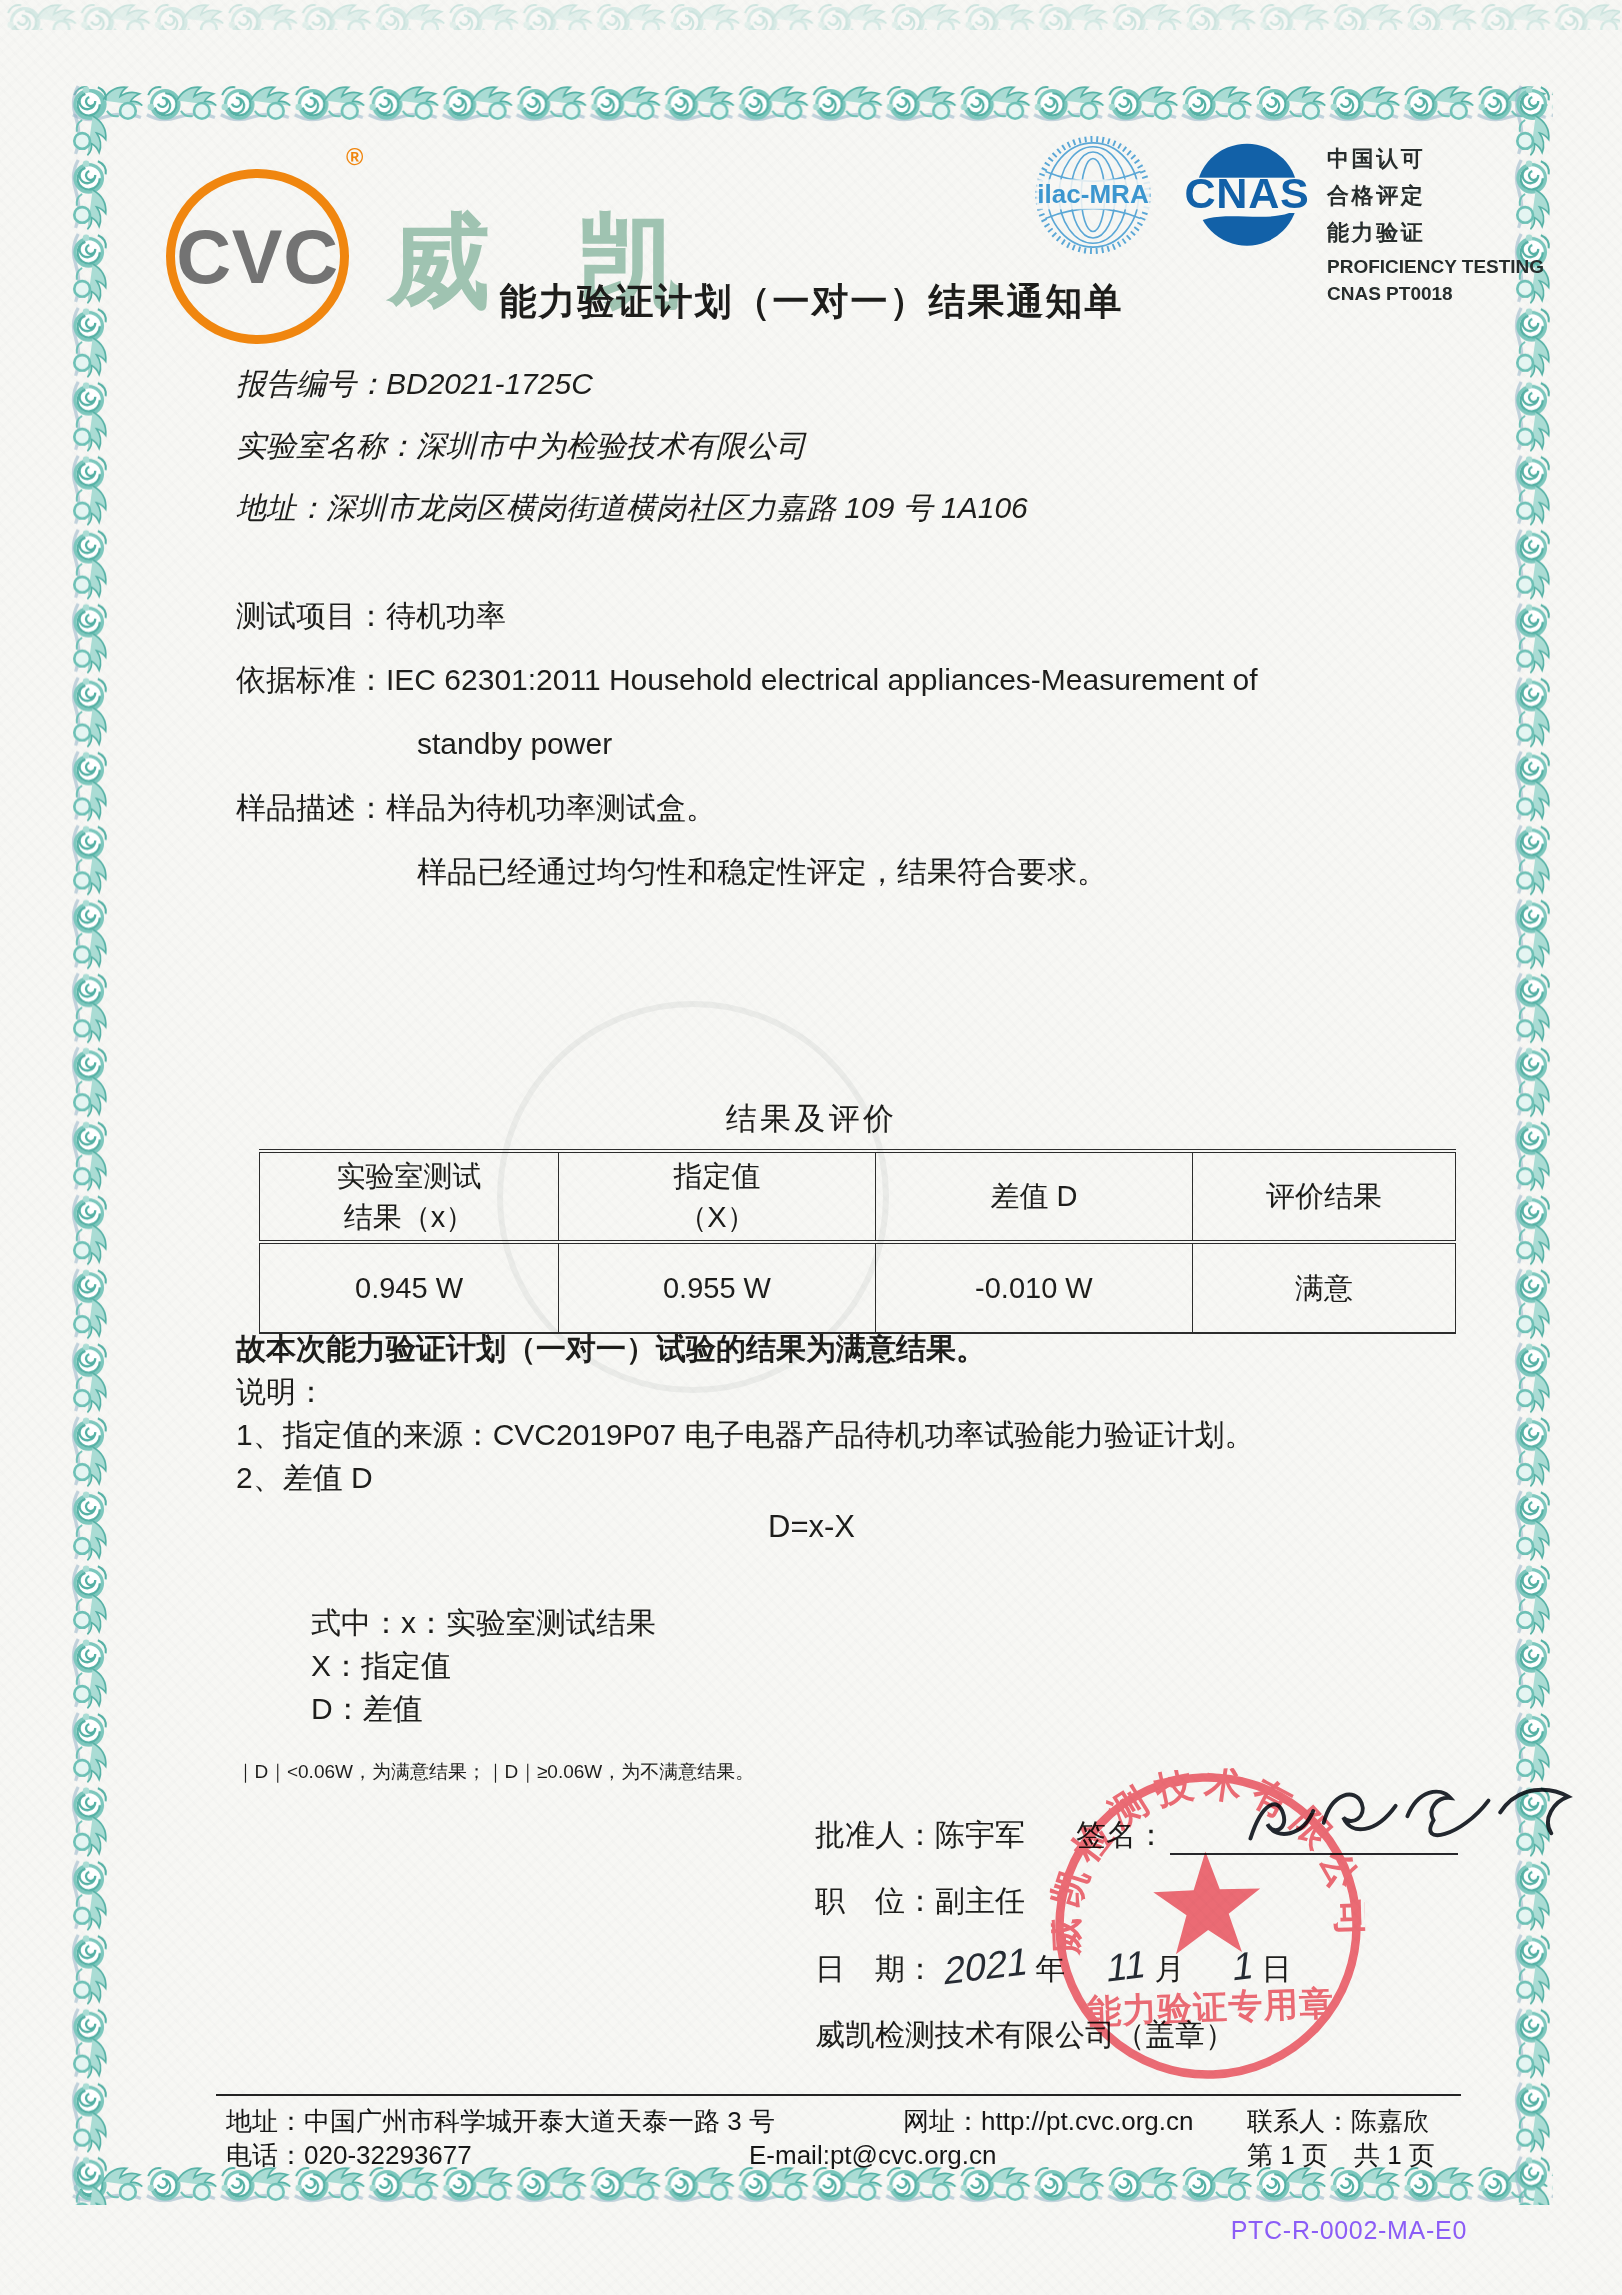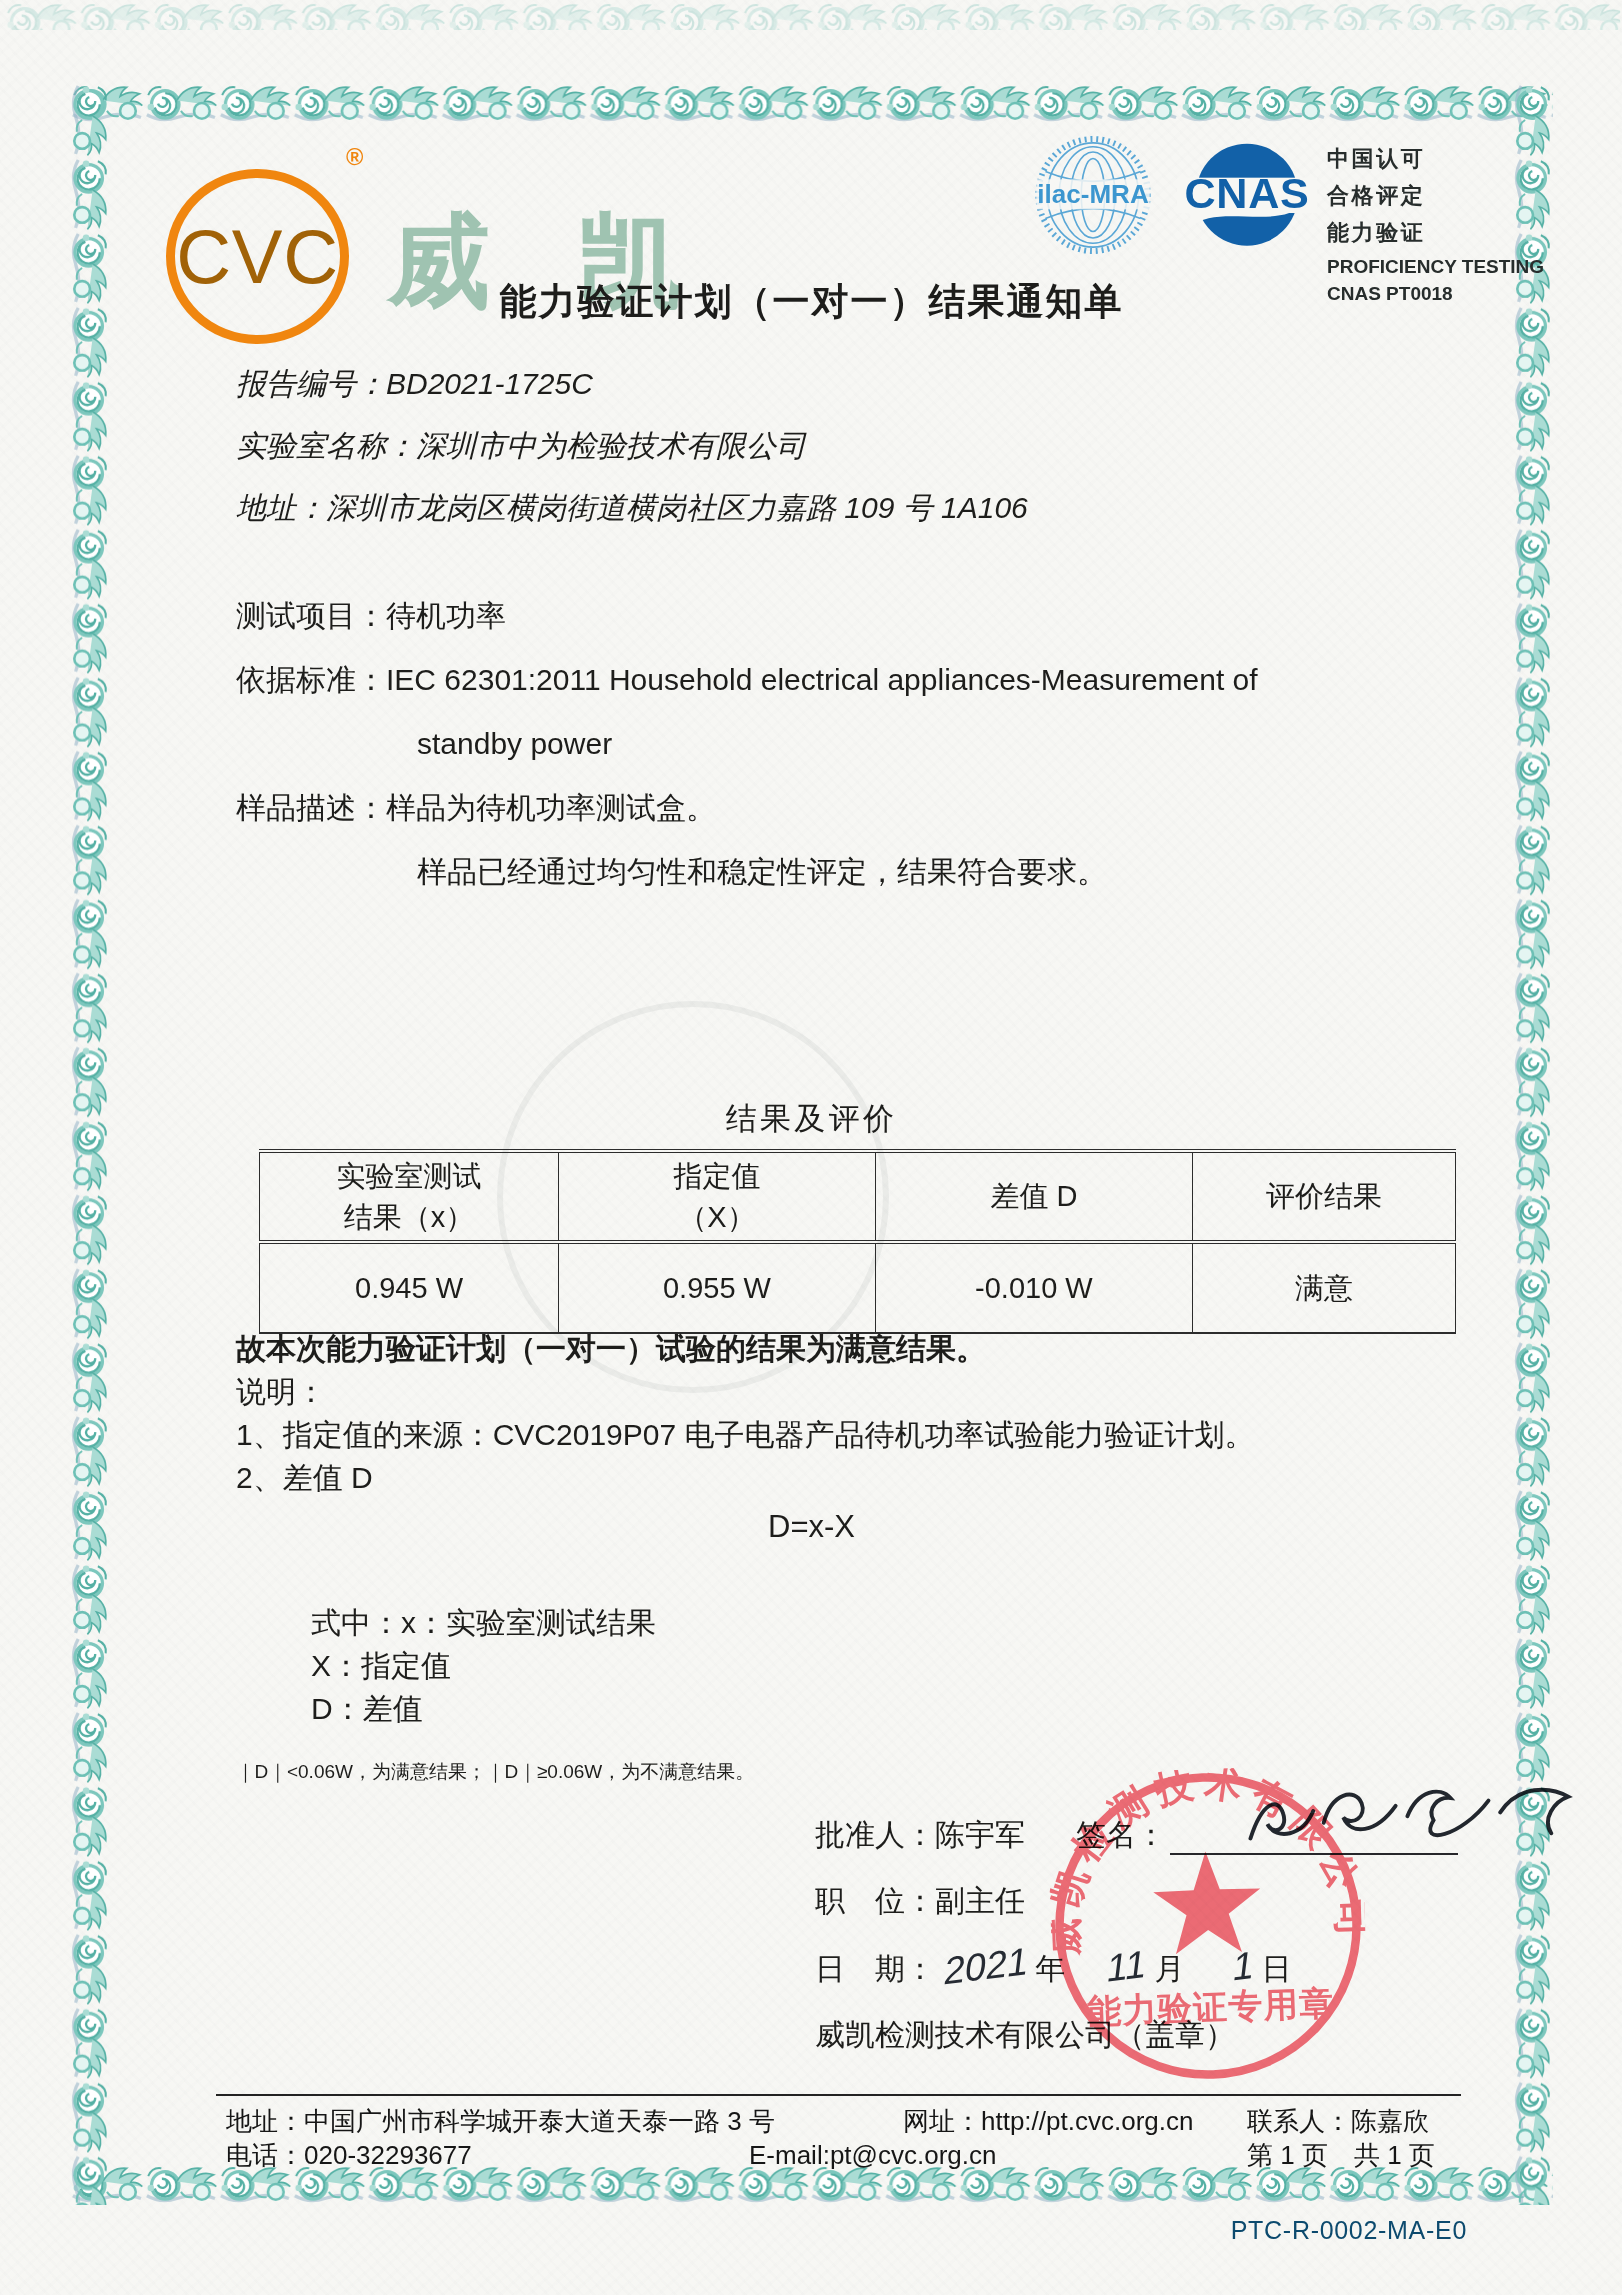--- a/index.html
+++ b/index.html
@@ -19,21 +19,21 @@
 
   
   .bstrip { position:absolute; }
 
   
   .cvc-ring{
     left:166px; top:169px; width:165px; height:157px;
     border:9.8px solid #f0860f; border-radius:50%;
     display:flex; align-items:center; justify-content:center;
   }
-  .cvc-ring span{ font-size:76px; font-weight:400; color:#a16207; letter-spacing:0.7px; }
+  .cvc-ring span{ font-size:76px; font-weight:700; color:#737373; letter-spacing:0.7px; }
   .cvc-reg{ left:346px; top:144px; font-size:23.6px; color:#f0860f; font-weight:700;}
   .wk-name{ left:387px; top:194px; font-size:103px; font-weight:700; color:#9fc3b1; letter-spacing:30px; white-space:nowrap;}
   .accred{ left:1327px; top:144px; width:196px; color:#272d2c; }
   .accred div{ font-weight:700; }
   .accred .cn{ font-size:22px; letter-spacing:2.6px; margin-bottom:7.2px;}
   .accred .en{ font-size:19px; letter-spacing:0; margin-bottom:5.9px; white-space:nowrap;}
 
   
   .doc-title{ left:0; width:1623px; top:277px; text-align:center;
     font-size:37px; font-weight:700; letter-spacing:2px;}
@@ -78,21 +78,21 @@
 
   
   .signature{ left:1240px; top:1773px; mix-blend-mode:multiply;}
 
   
   .foot-rule{ left:216px; top:2094px; width:1245px; border-top:2.6px solid #222; height:0;}
   .footer-row{ position:absolute; font-size:26px; line-height:31px; white-space:nowrap; color:#161616;}
   .watermark{ left:497px; top:1001px; width:380px; height:380px;
     border:6.5px solid rgba(140,152,146,.12); border-radius:50%;}
   .ptc-code{ left:1197px; top:2216px; width:270px; text-align:right;
-    font-size:25px; color:#0c4a6e; letter-spacing:0.7px;}
+    font-size:25px; color:#8b5cf6; letter-spacing:0.7px;}
 </style>
 </head>
 <body>
 
 <div class="page">
 
   <svg width="0" height="0" style="position:absolute" aria-hidden="true">
     <defs>
       <g id="bm">
         <path d="M6 50 Q28 62 52 54 Q84 44 110 54" fill="none" stroke="#93b3c6" stroke-width="5" opacity=".55"></path>

